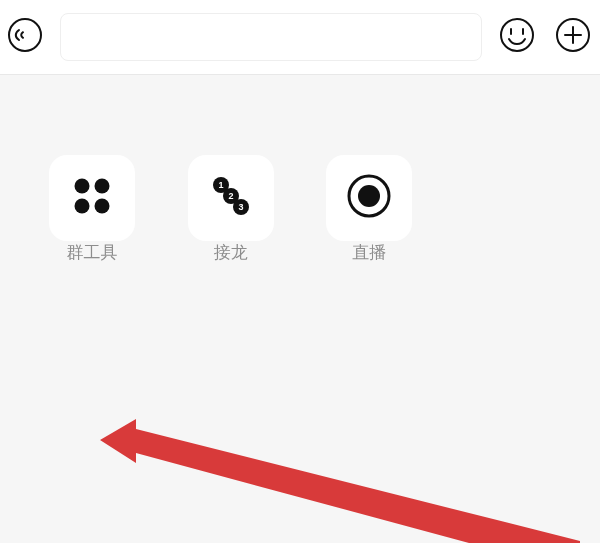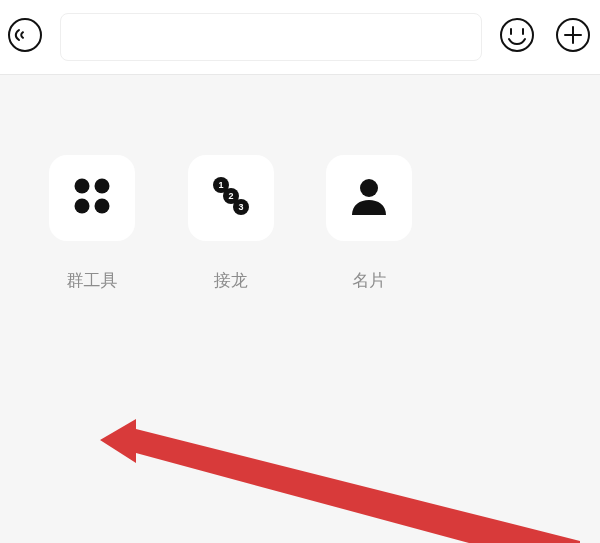--- a/index.html
+++ b/index.html
@@ -63,21 +63,21 @@
     width: 86px;
     height: 86px;
     background: #ffffff;
     border-radius: 18px;
     display: flex;
     align-items: center;
     justify-content: center;
     color: #111;
   }
   .tile svg { width: 50px; height: 50px; }
-  .lbl { margin-top: 28px; font-size: 17px; color: #8d8d8d; }
+  .lbl { margin-top: 0; font-size: 17px; color: #8d8d8d; }
   
   .arrow {
     position: absolute;
     left: 100px;
     top: 330px;
     width: 480px;
     height: 200px;
     pointer-events: none;
   }
 </style>
@@ -148,32 +148,32 @@
                 <text x="15" y="17">1</text>
                   <text x="25" y="28">2</text>
                   <text x="35" y="39">3</text>
               </g>
             </svg>
           </span>
         </div>
         <span class="lbl">接龙</span>
       </div>
 
-
       <div class="item">
         <div class="tile">
           <span>
-            <svg viewBox="0 0 50 50" fill="#111">
-              <circle cx="25" cy="17" r="9"></circle>
-              <path d="M8 44c0-10 8-15 17-15s17 5 17 15z"></path>
+            <svg viewBox="0 0 50 50">
+              <circle cx="25" cy="25" r="20" fill="none" stroke="#111" stroke-width="3"></circle>
+              <circle cx="25" cy="25" r="11" fill="#111"></circle>
             </svg>
           </span>
         </div>
-        <span class="lbl">名片</span>
+        <span class="lbl">直播</span>
       </div>
+
 
 
 
     </div>
 
     <svg class="arrow" viewBox="0 0 480 200">
       <g fill="#d83a3a">
         <polygon points="0,35 36,14 36,24 480,136 480,168 36,48 36,58"></polygon>
       </g>
     </svg>

